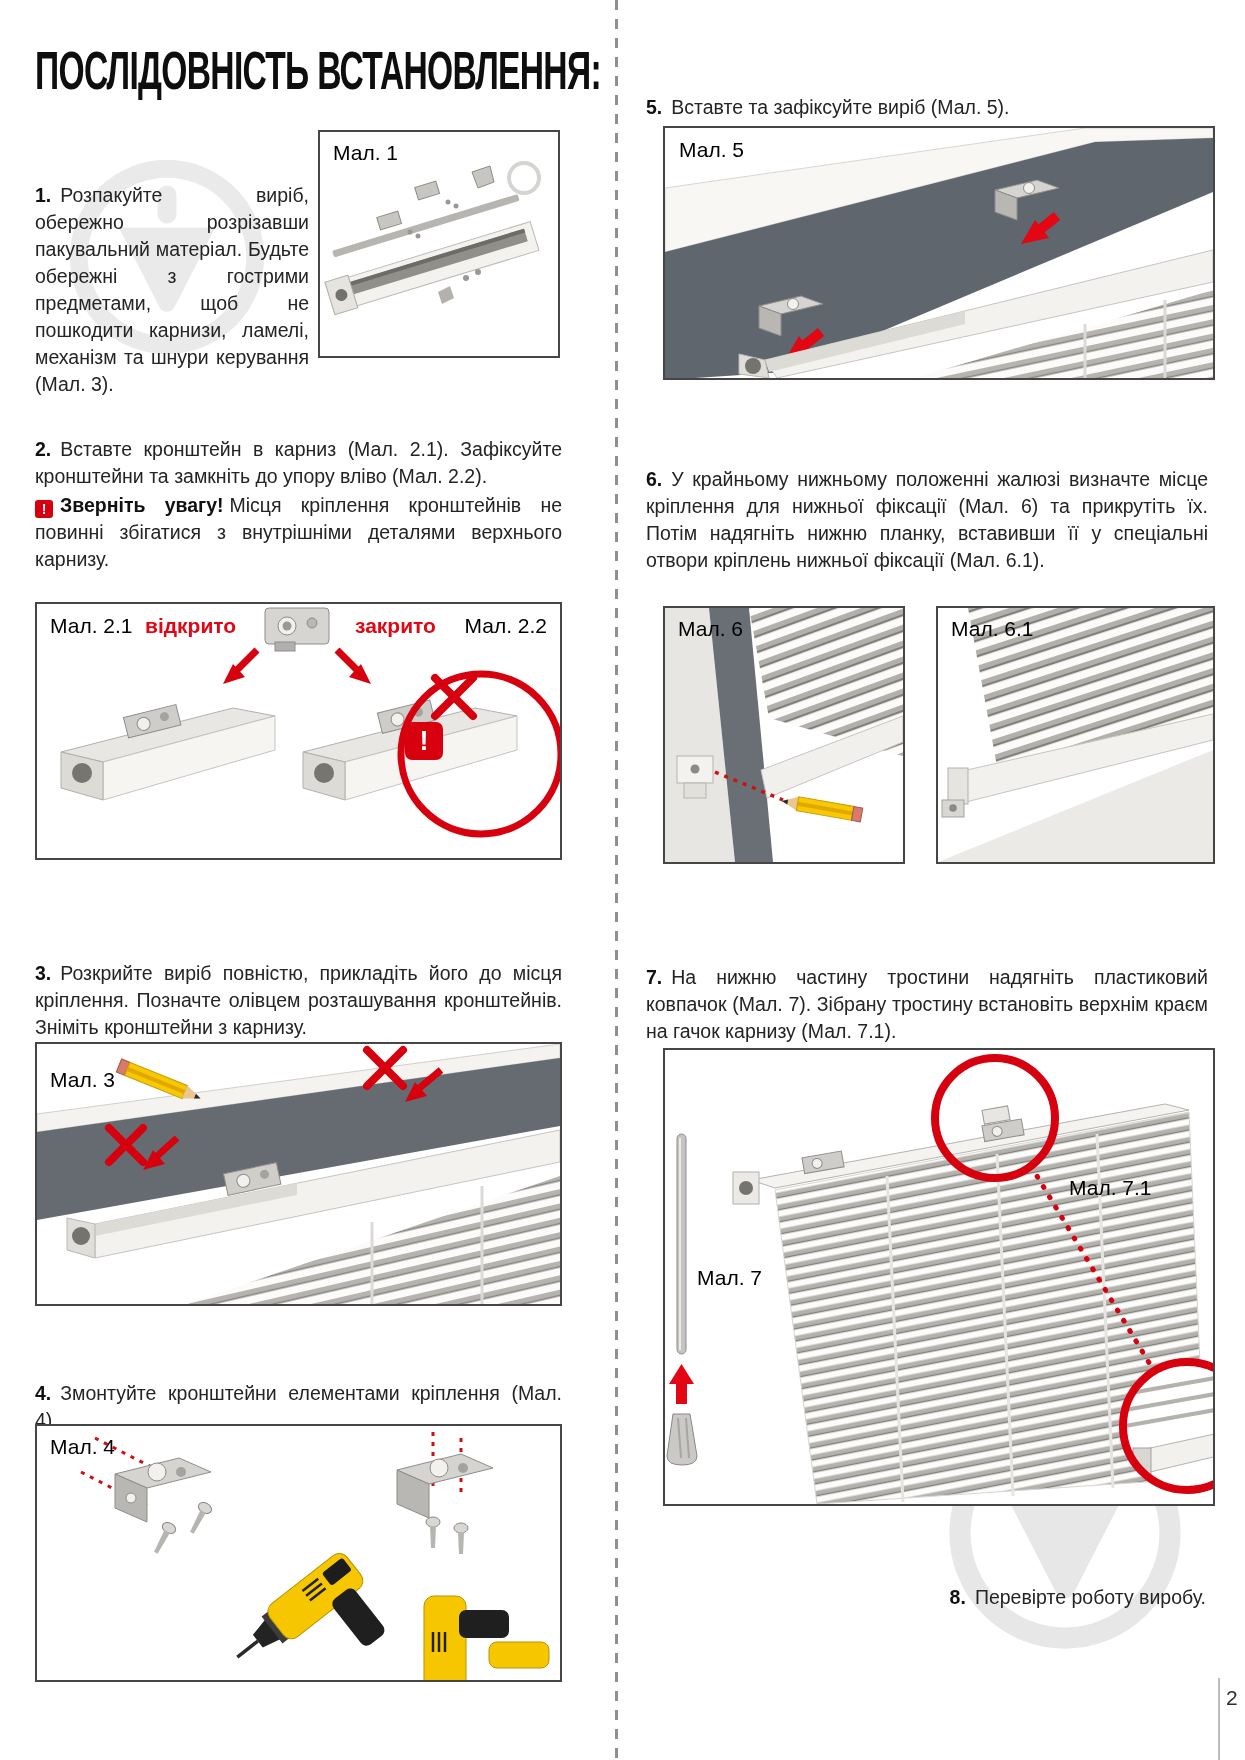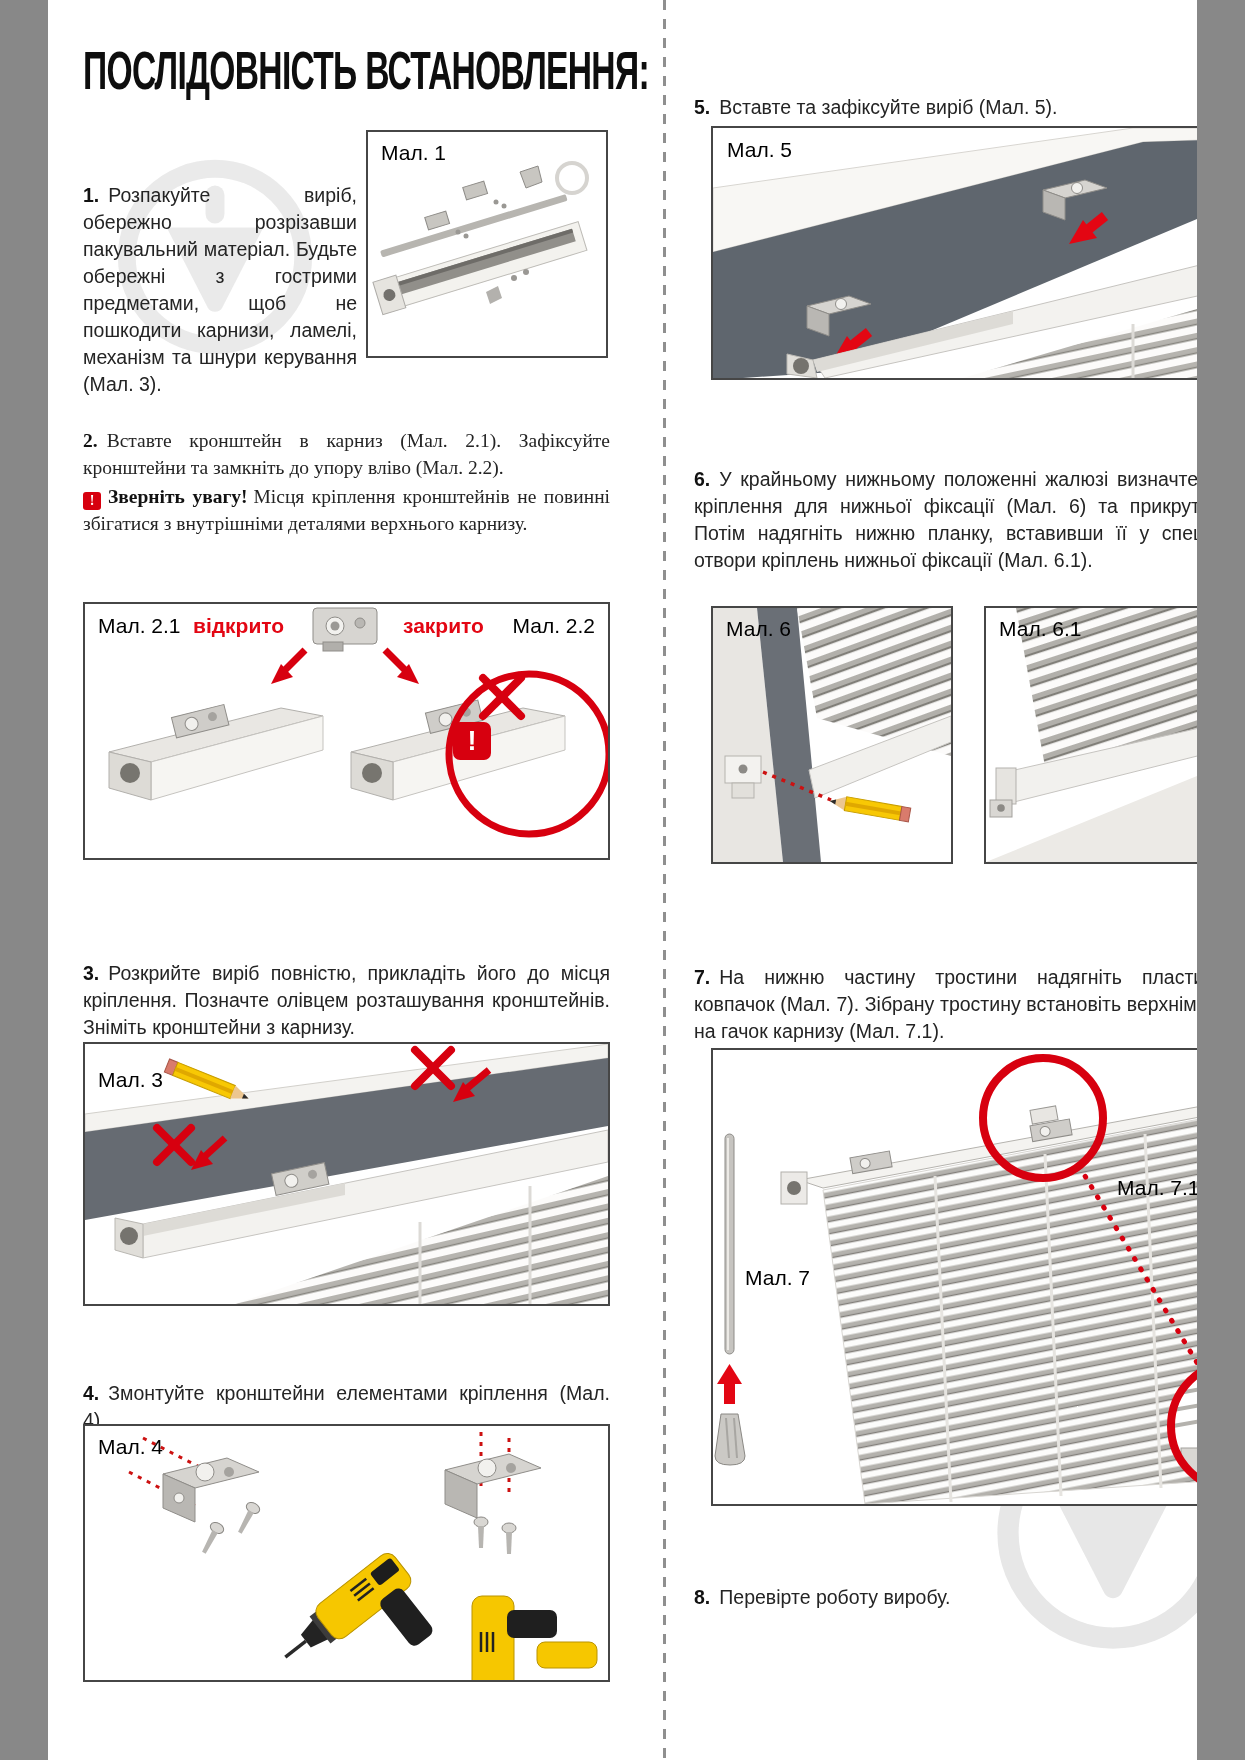--- a/index.html
+++ b/index.html
@@ -1,17 +1,17 @@
 <!DOCTYPE html>
 <html><head>
 <meta charset="utf-8">
 <style>
   html,body{margin:0;padding:0;background:#888;}
   .page{
-    position:relative;width:1149px;height:1760px;background:#ffffff;
+    position:relative;width:1245px;height:1760px;background:#ffffff;
     font-family:"Liberation Sans",sans-serif;color:#2a2a2a;overflow:hidden;
     margin:0 auto;
   }
   .layer{position:relative;z-index:1;}
   .wm{position:absolute;z-index:0;opacity:.85;}
   .divider{
     position:absolute;left:615px;top:0;width:3px;height:1760px;z-index:0;
     background:repeating-linear-gradient(to bottom,#8f8f8f 0 10px,transparent 10px 19px);
   }
   .title{
@@ -92,21 +92,21 @@
           <circle cx="136" cy="74" r="2.5"></circle>
         <circle cx="90" cy="100" r="2.5"></circle>
           <circle cx="98" cy="104" r="2.5"></circle>
         <circle cx="146" cy="146" r="3"></circle>
           <circle cx="158" cy="140" r="3"></circle>
         <polygon points="118,160 130,154 134,166 122,172" fill="#b3b1ad"></polygon>
       </g>
     </svg>
   </div>
 
-  <div class="p layer" style="left:35px;top:383px;width:527px;font-family:Liberation Serif, serif;">
+  <div class="p layer" style="left:35px;top:392px;width:527px;">
     <span class="num">2.</span><span>Вставте кронштейн в карниз (Мал. 2.1). Зафіксуйте кронштейни та замкніть до упору вліво (Мал. 2.2).</span>
     <div style="margin-top:2px;">
       <span class="warn-ico">!</span><span class="warn-title">Зверніть увагу!</span><span>Місця кріплення кронштейнів не повинні збігатися з внутрішніми деталями верхнього карнизу.</span>
     </div>
   </div>
 
   <div class="fig layer" style="left:35px;top:602px;width:527px;height:258px;">
     <div class="figlabel" style="left:13px;top:10px;">Мал. 2.1</div>
     <div class="figlabel redlabel" style="left:108px;top:10px;">відкрито</div>
     <div class="figlabel redlabel" style="left:318px;top:10px;">закрито</div>
@@ -449,20 +449,20 @@
           <line x1="460" y1="360" x2="584" y2="338"></line>
           <line x1="460" y1="376" x2="584" y2="354"></line>
         </g>
         <polygon points="458,404 586,376 586,398 460,428" fill="#f2f1ee" stroke="#b5b3ae"></polygon>
         <rect x="468" y="398" width="18" height="26" fill="#d9d7d3" stroke="#a3a19d"></rect>
       </g>
       <circle cx="522" cy="376" r="64" fill="none" stroke="#d7000f" stroke-width="8"></circle>
     </svg>
   </div>
 
-  <div class="p layer" style="left:646px;top:1540px;width:560px;text-align:left;">
+  <div class="p layer" style="left:646px;top:1540px;width:560px;text-align:right;">
     <span class="num">8.</span><span>Перевірте роботу виробу.</span>
   </div>
 
   <div class="pageline"></div>
   <div class="pagenum layer">2</div>
 
 </div>
 
 </body></html>

